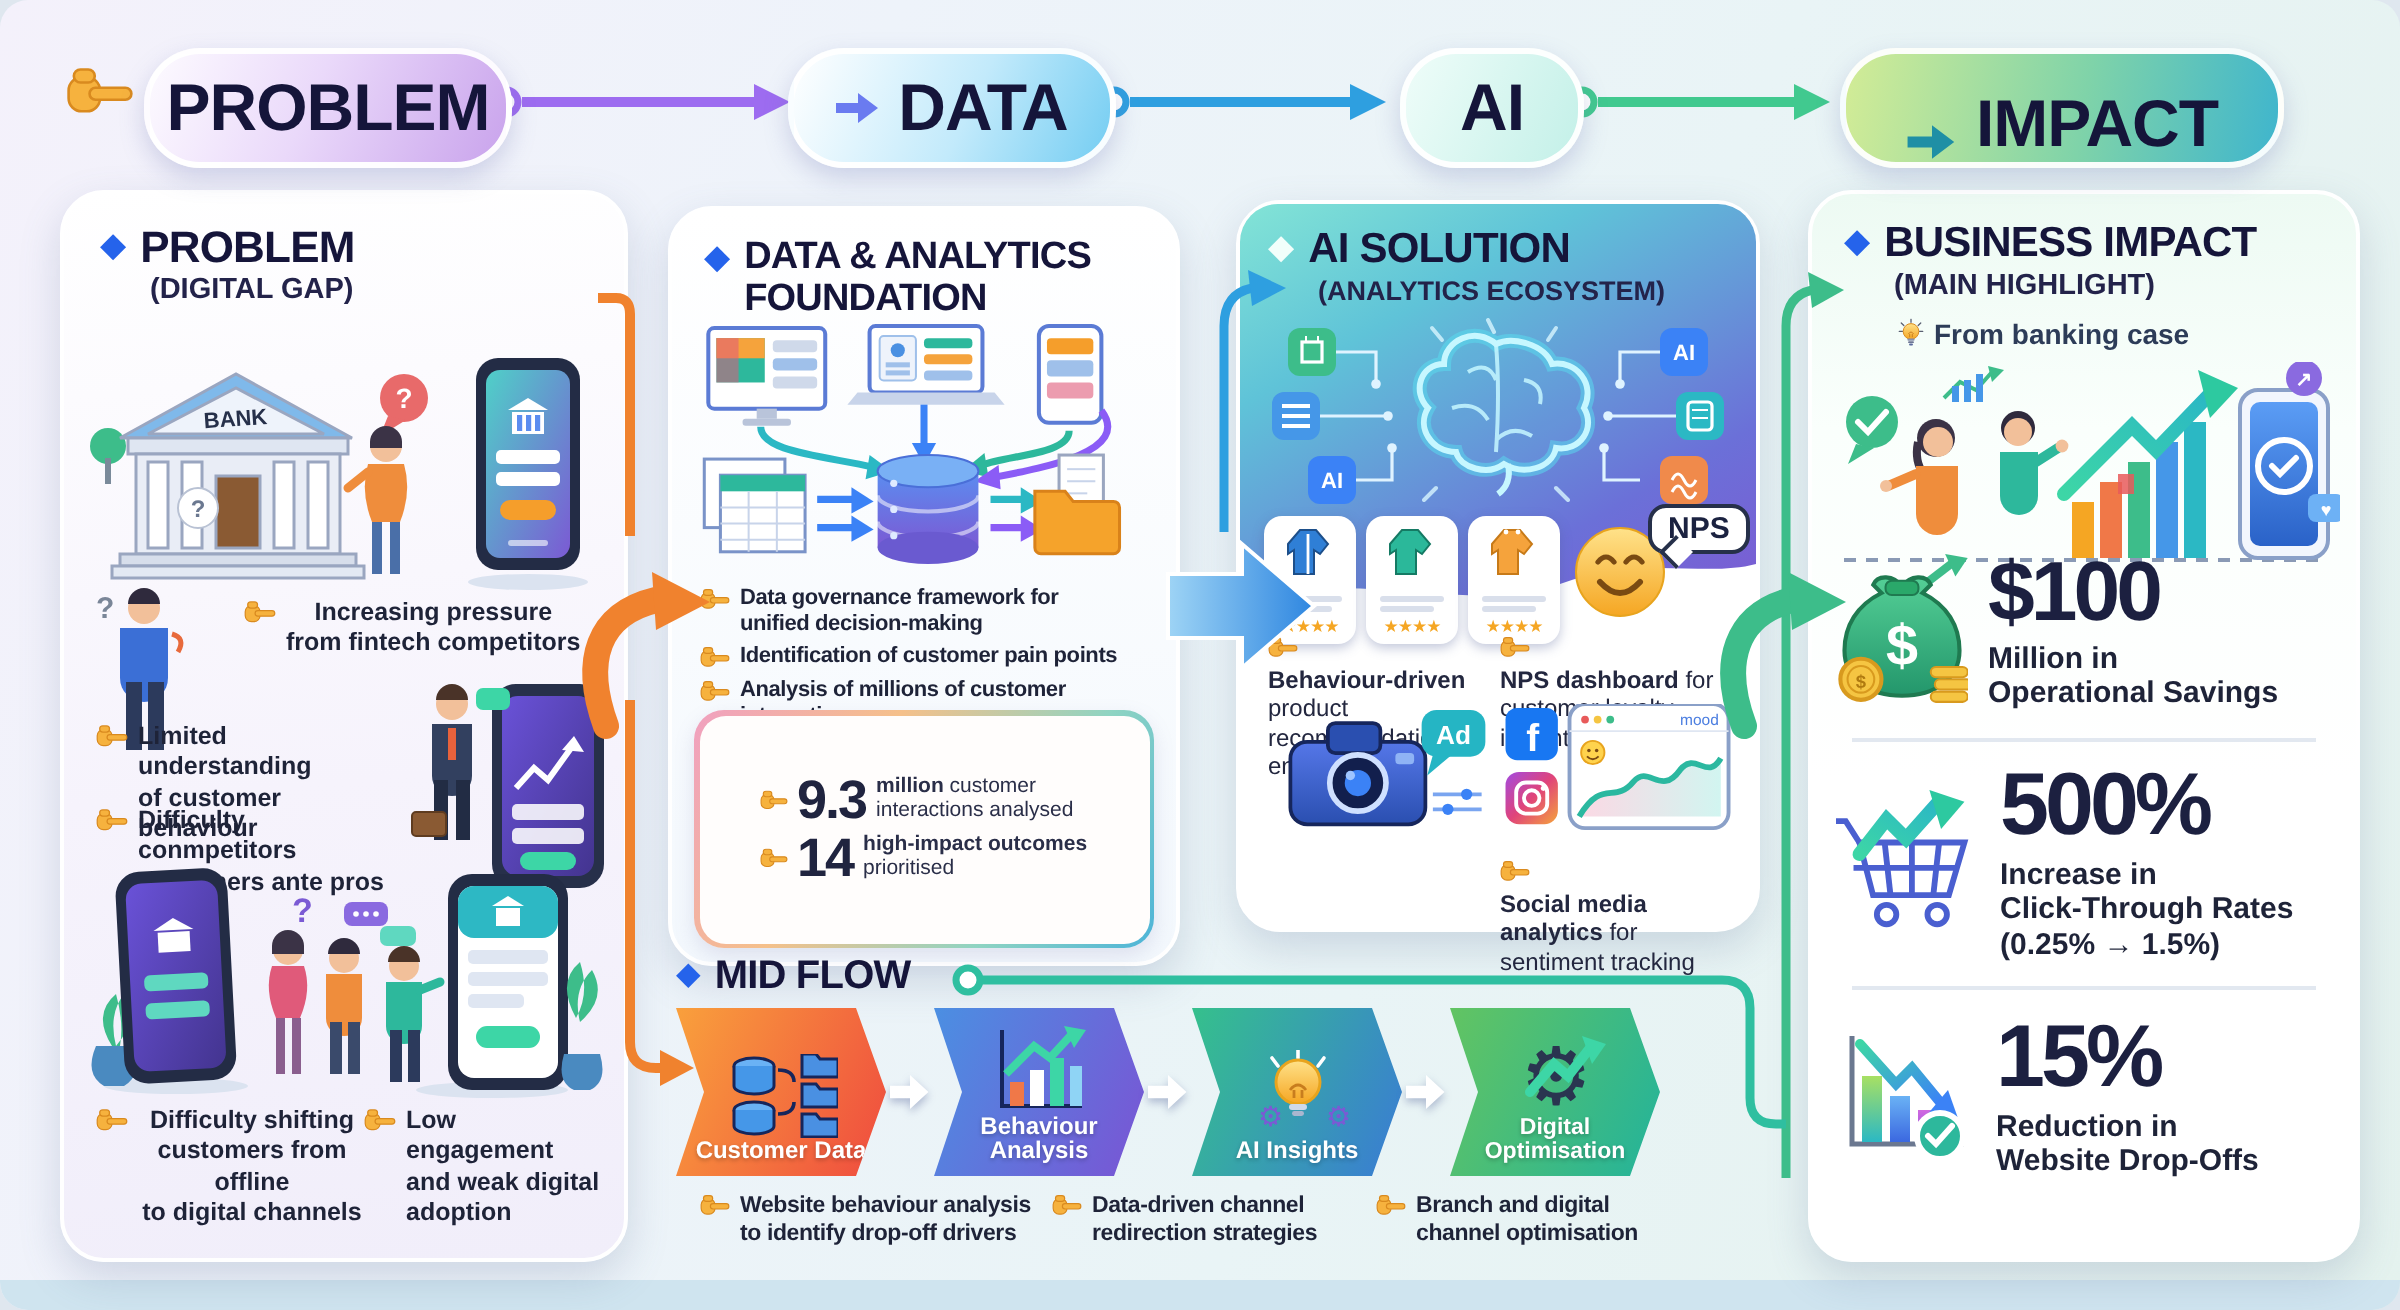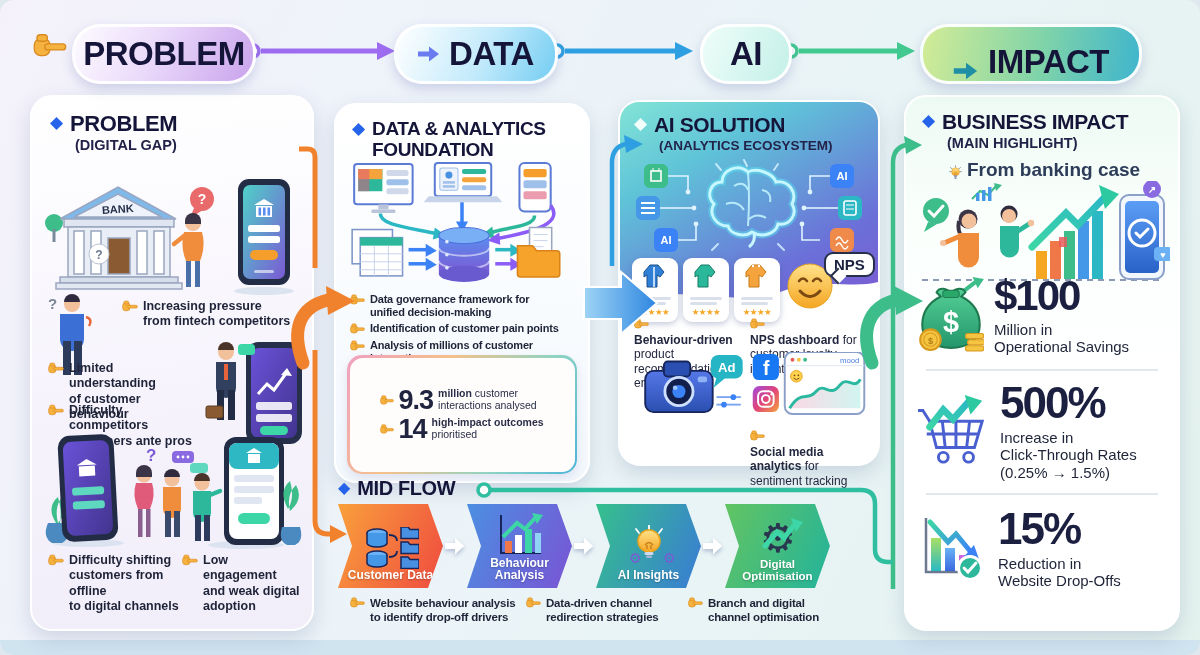--- a/index.html
+++ b/index.html
@@ -54,24 +54,24 @@
     box-shadow:0 2px 6px rgba(80,95,150,.35);padding:4px 4px 1px;box-sizing:border-box;}
   .pl{height:3px;background:#d9dfeb;border-radius:2px;margin:2.5px 3px 0;}
   .stars{font-size:8.5px;color:#f5a623;text-align:center;letter-spacing:-.5px;margin-top:2px;}
   .nps-bubble{position:absolute;background:#fff;border:2.5px solid #26304a;border-radius:9px;
     font-size:15px;font-weight:800;color:#1b2240;padding:2px 8px;z-index:3;}
   .nps-tail{position:absolute;width:10px;height:10px;background:#fff;border-left:2.5px solid #26304a;
     border-bottom:2.5px solid #26304a;transform:rotate(45deg);left:6px;bottom:-7px;}
   .feat{position:absolute;font-size:12px;line-height:1.2;color:#23273f;font-weight:500;}
   .feat b{font-weight:800;}
   
-  .tagline{position:absolute;display:flex;align-items:flex-end;gap:5px;font-size:19px;font-weight:700;color:#2d3c58;}
+  .tagline{position:absolute;display:flex;align-items:flex-start;gap:5px;font-size:14px;font-weight:700;color:#2d3c58;}
   .irow{position:absolute;left:12px;right:6px;display:flex;align-items:center;gap:10px;}
   .ival{font-size:44px;font-weight:800;color:#1c2040;letter-spacing:-2px;line-height:1;}
-  .ilab{font-size:15px;font-weight:400;color:#1e2338;line-height:1.15;margin-top:4px;}
+  .ilab{font-size:15px;font-weight:700;color:#1e2338;line-height:1.15;margin-top:4px;}
   .divider{position:absolute;left:20px;right:20px;height:1.5px;background:#e2e8f0;}
   
   .midflow{position:absolute;left:334px;top:478px;width:566px;height:172px;z-index:20;}
   .chev-row{position:absolute;left:4px;top:26px;display:flex;align-items:center;}
   .chev{width:105px;height:84px;display:flex;flex-direction:column;align-items:center;justify-content:flex-end;
     padding-bottom:6px;box-sizing:border-box;color:#fff;
     clip-path:polygon(14px 50%,0 0,calc(100% - 15px) 0,100% 50%,calc(100% - 15px) 100%,0 100%);}
   .chev-label{font-size:12px;font-weight:800;text-align:center;line-height:1.05;text-shadow:0 1px 2px rgba(0,0,0,.25);}
   .c1{background:linear-gradient(115deg,#f9a03c,#ef4b3f);}
   .c2{background:linear-gradient(115deg,#4b8fe2,#7a54d4);}
@@ -246,21 +246,21 @@
 
     <svg class="abs" style="left:12px;top:196px;" width="52" height="88" viewBox="0 0 50 88">
       <text x="3" y="16" font-size="15" font-weight="bold" fill="#7a8698">?</text>
       <circle cx="27" cy="11" r="8" fill="#f2c09a"></circle>
         <path d="M19 9 a8 8 0 0 1 16 0 z" fill="#2f2a3d"></path>
       <path d="M15 21 h24 v25 a12 12 0 0 1 -24 0 z" fill="#3b6fd6"></path>
       <rect x="18" y="48" width="8" height="34" fill="#2c3a5c"></rect>
         <rect x="29" y="48" width="8" height="34" fill="#2c3a5c"></rect>
       <path d="M41 24 q7 2 3 9" stroke="#e86a3c" stroke-width="2.5" fill="none"></path>
     </svg>
-    <div class="bul b12 pre" style="left:90px;top:202px;width:180px;">
+    <div class="bul b12 pre" style="left:90px;top:202px;width:180px;text-align:center;">
       <svg width="16" height="13" viewBox="0 0 26 20">
           <use href="#sym-hand"></use>
         </svg>
       <span>Increasing pressure
 from fintech competitors</span>
     </div>
     <div class="bul b12 pre" style="left:16px;top:264px;width:155px;">
       <svg width="16" height="13" viewBox="0 0 26 20">
           <use href="#sym-hand"></use>
         </svg>
@@ -340,21 +340,21 @@
       <path d="M204 22 l8 -5 8 5 z" fill="#fff"></path>
         <rect x="206" y="23" width="12" height="9" fill="#fff"></rect>
       <rect x="192" y="44" width="40" height="7" rx="2.5" fill="#dfe6f2"></rect>
         <rect x="192" y="55" width="40" height="7" rx="2.5" fill="#dfe6f2"></rect>
         <rect x="192" y="66" width="28" height="7" rx="2.5" fill="#dfe6f2"></rect>
       <rect x="196" y="82" width="32" height="11" rx="5.5" fill="#3dd6a6"></rect>
       <path d="M246 78 q-10 -18 2 -28 q5 16 -2 28 M248 80 q14 -12 6 -26 q-10 10 -6 26" fill="#3dbd8a"></path>
       <path d="M240 96 q-4 14 5 18 h8 q9 -4 5 -18 z" fill="#4a8ac0"></path>
     </svg>
 
-    <div class="bul b12 pre" style="left:16px;top:456px;width:135px;">
+    <div class="bul b12 pre" style="left:16px;top:456px;width:135px;text-align:center;">
       <svg width="16" height="13" viewBox="0 0 26 20">
           <use href="#sym-hand"></use>
         </svg>
       <span>Difficulty shifting
 customers from offline
 to digital channels</span>
     </div>
     <div class="bul b12 pre" style="left:150px;top:456px;width:120px;">
       <svg width="16" height="13" viewBox="0 0 26 20">
           <use href="#sym-hand"></use>

